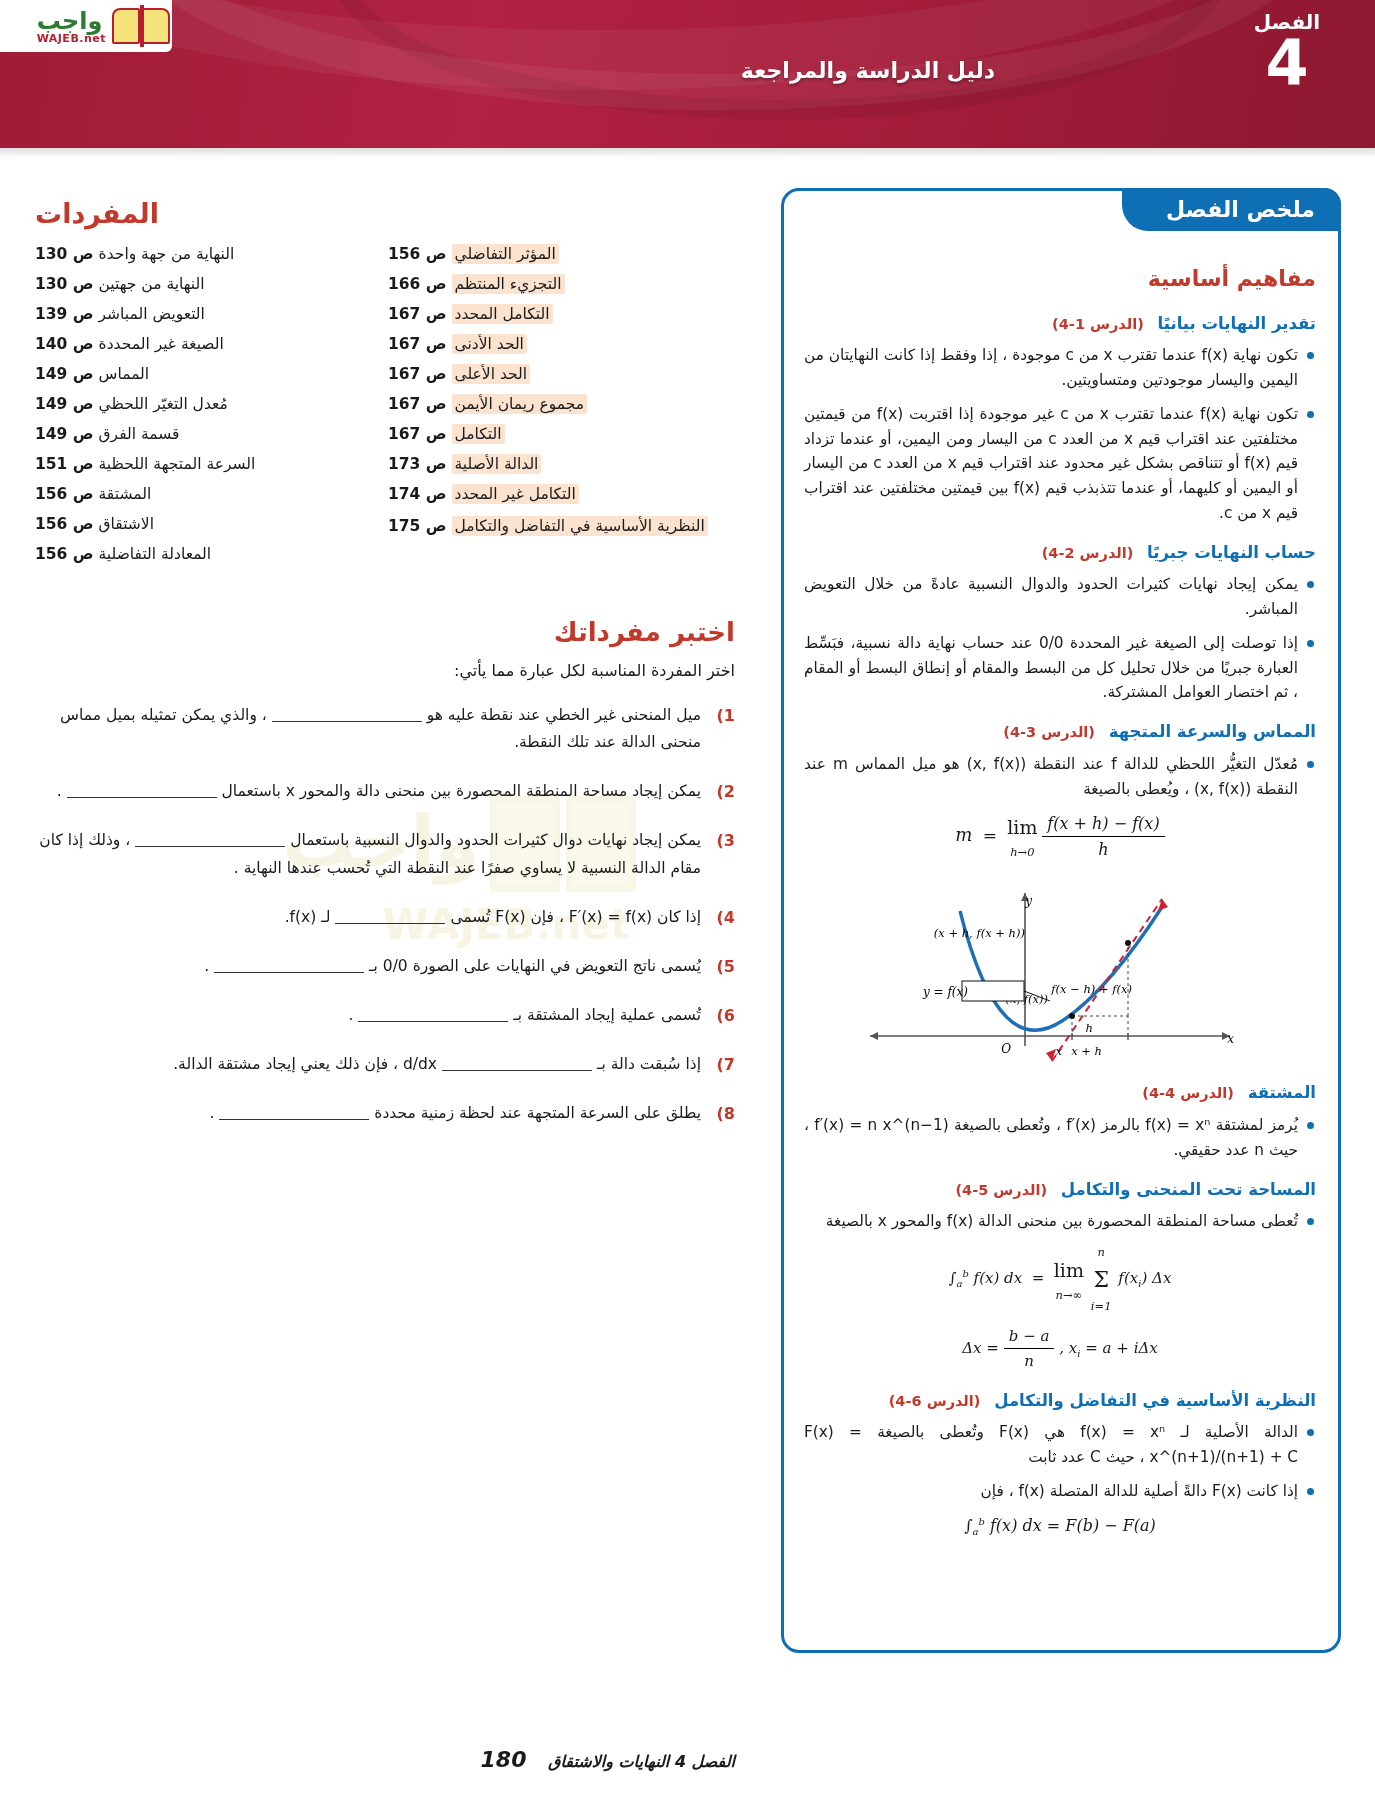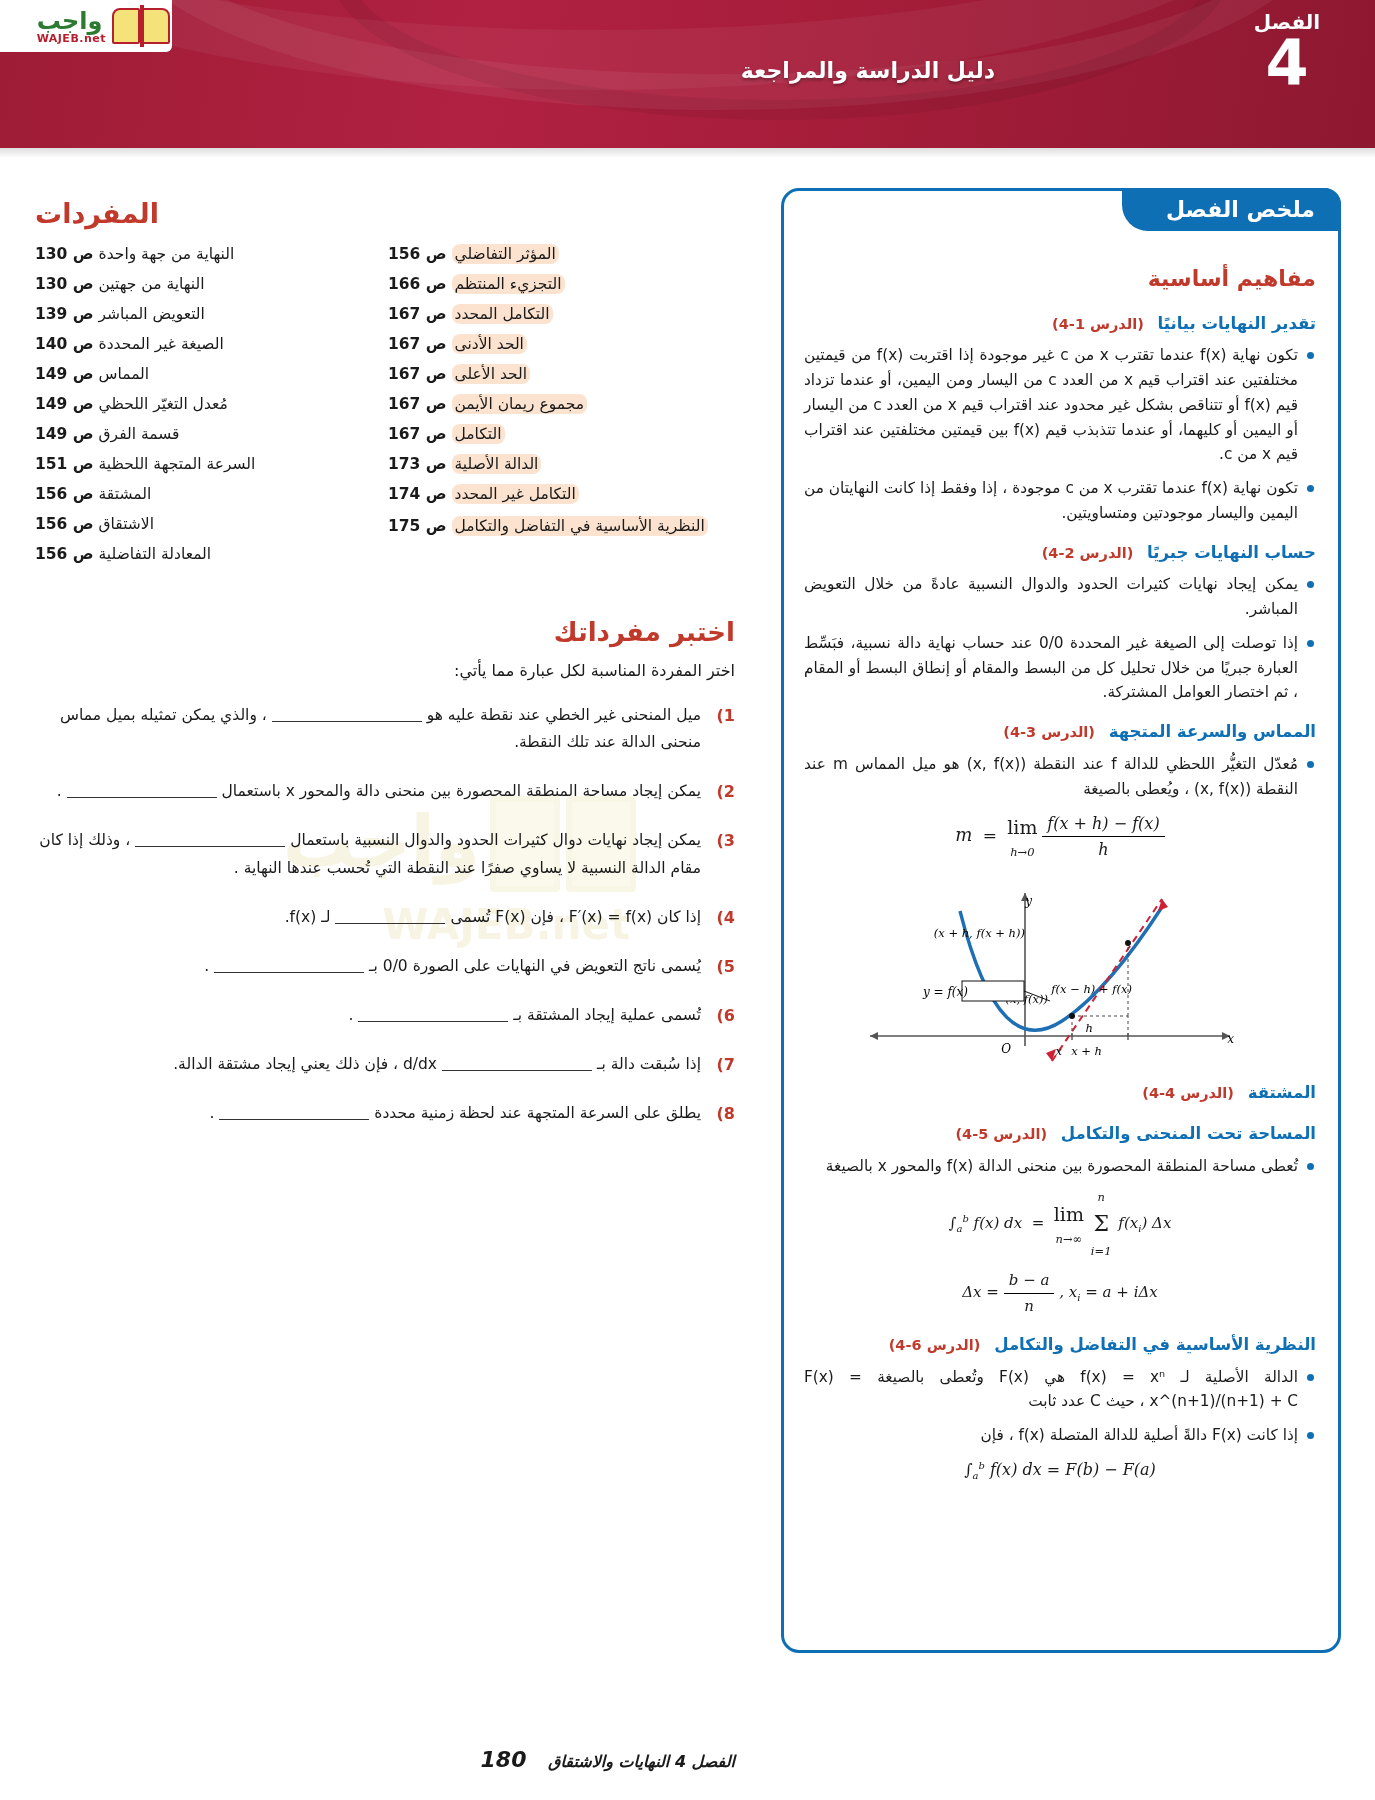--- a/index.html
+++ b/index.html
@@ -122,21 +122,21 @@
   
   .figure { position:relative; width:100%; height:195px; margin:6px 0 4px; }
 
   
   .left-col { position:absolute; right:640px; top:40px; width:700px; }
   h2.red-big { color:#c0392b; font-size:27px; font-weight:bold; margin:0 0 16px; text-align:left; }
 
   .vocab-grid { display:flex; flex-direction:row-reverse; gap:10px; font-size:15.5px; }
   .vocab-col { width:49%; }
   .vocab-item { margin-bottom:12px; text-align:left; white-space:nowrap; }
-  .vocab-item .hl { background:#fbe3d0; padding:1px 3px; border-radius:8px; }
+  .vocab-item .hl { background:#fbe3d0; padding:1px 3px; border-radius:2px; }
   .vocab-item .pg { font-weight:bold; }
   .vocab-item.two-line { white-space:normal; line-height:1.5; }
 
   h2.vocab-test { color:#c0392b; font-size:26px; font-weight:bold; margin:42px 0 14px; text-align:right; }
   .instr { font-size:16px; margin-bottom:22px; text-align:right; }
 
   ol.qlist { list-style:none; margin:0; padding:0; font-size:15.5px; }
   ol.qlist li { position:relative; padding-right:34px; margin-bottom:22px; line-height:1.75; text-align:right; }
   ol.qlist li .qnum { position:absolute; right:0; top:0; font-weight:bold; color:#c0392b; font-size:16px; }
   .blank { display:inline-block; border-bottom:1.4px solid #333; width:110px; height:14px; vertical-align:-2px; }
@@ -193,22 +193,22 @@
     <div class="summary-tab">ملخص الفصل</div>
     <div class="summary-inner">
 
       <h3 class="red">مفاهيم أساسية</h3>
 
       <h4 class="blue">
         <span>تقدير النهايات بيانيًا</span>
         <span class="lesson">(الدرس 1-4)</span>
       </h4>
       <ul class="bul">
+        <li>تكون نهاية f(x) عندما تقترب x من c موجودة ، إذا وفقط إذا كانت النهايتان من اليمين واليسار موجودتين ومتساويتين.</li>
         <li>تكون نهاية f(x) عندما تقترب x من c غير موجودة إذا اقتربت f(x) من قيمتين مختلفتين عند اقتراب قيم x من العدد c من اليسار ومن اليمين، أو عندما تزداد قيم f(x) أو تتناقص بشكل غير محدود عند اقتراب قيم x من العدد c من اليسار أو اليمين أو كليهما، أو عندما تتذبذب قيم f(x) بين قيمتين مختلفتين عند اقتراب قيم x من c.</li>
-        <li>تكون نهاية f(x) عندما تقترب x من c موجودة ، إذا وفقط إذا كانت النهايتان من اليمين واليسار موجودتين ومتساويتين.</li>
       </ul>
 
       <h4 class="blue">
         <span>حساب النهايات جبريًا</span>
         <span class="lesson">(الدرس 2-4)</span>
       </h4>
       <ul class="bul">
         <li>يمكن إيجاد نهايات كثيرات الحدود والدوال النسبية عادةً من خلال التعويض المباشر.</li>
         <li>إذا توصلت إلى الصيغة غير المحددة 0/0 عند حساب نهاية دالة نسبية، فبَسِّط العبارة جبريًا من خلال تحليل كل من البسط والمقام أو إنطاق البسط أو المقام ، ثم اختصار العوامل المشتركة.</li>
       </ul>
@@ -270,20 +270,23 @@
           <rect x="152" y="110" width="62" height="20" fill="#ffffff" stroke="#111" stroke-width="1"></rect>
           <text x="158" y="125" font-size="12" font-style="italic" font-family="DejaVu Serif, serif">y = f(x)</text>
           <line x1="214" y1="120" x2="240" y2="130" stroke="#111" stroke-width="1"></line>
         </svg>
       </div>
 
       <h4 class="blue">
         <span>المشتقة</span>
         <span class="lesson">(الدرس 4-4)</span>
       </h4>
+      <ul class="bul">
+        <li>يُرمز لمشتقة f(x) = xⁿ بالرمز f′(x) ، وتُعطى بالصيغة f′(x) = n x^(n−1) ، حيث n عدد حقيقي.</li>
+      </ul>
 
       <h4 class="blue">
         <span>المساحة تحت المنحنى والتكامل</span>
         <span class="lesson">(الدرس 5-4)</span>
       </h4>
       <ul class="bul">
         <li>تُعطى مساحة المنطقة المحصورة بين منحنى الدالة f(x) والمحور x بالصيغة</li>
       </ul>
 
       <div class="formula">

